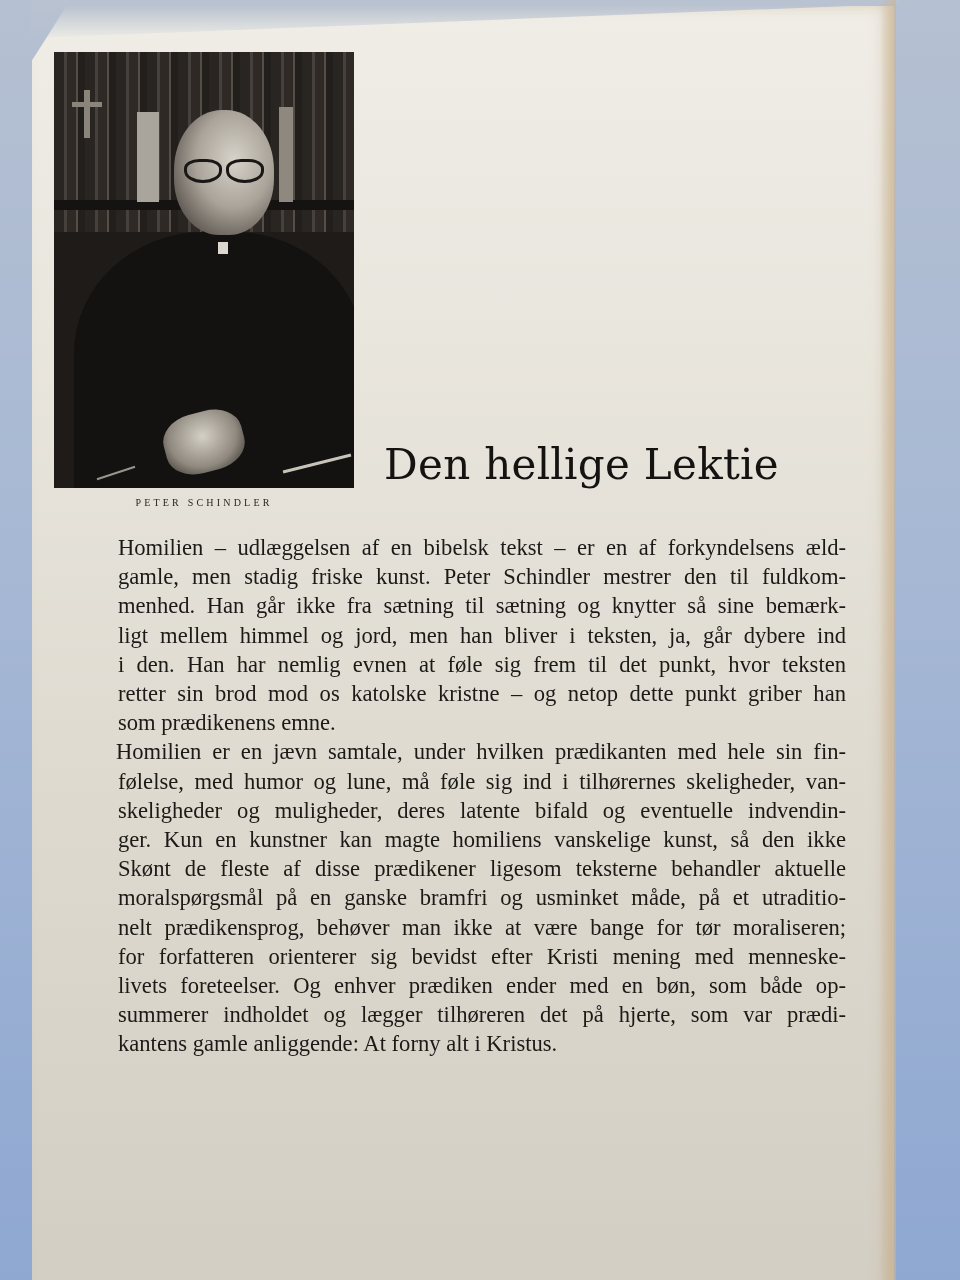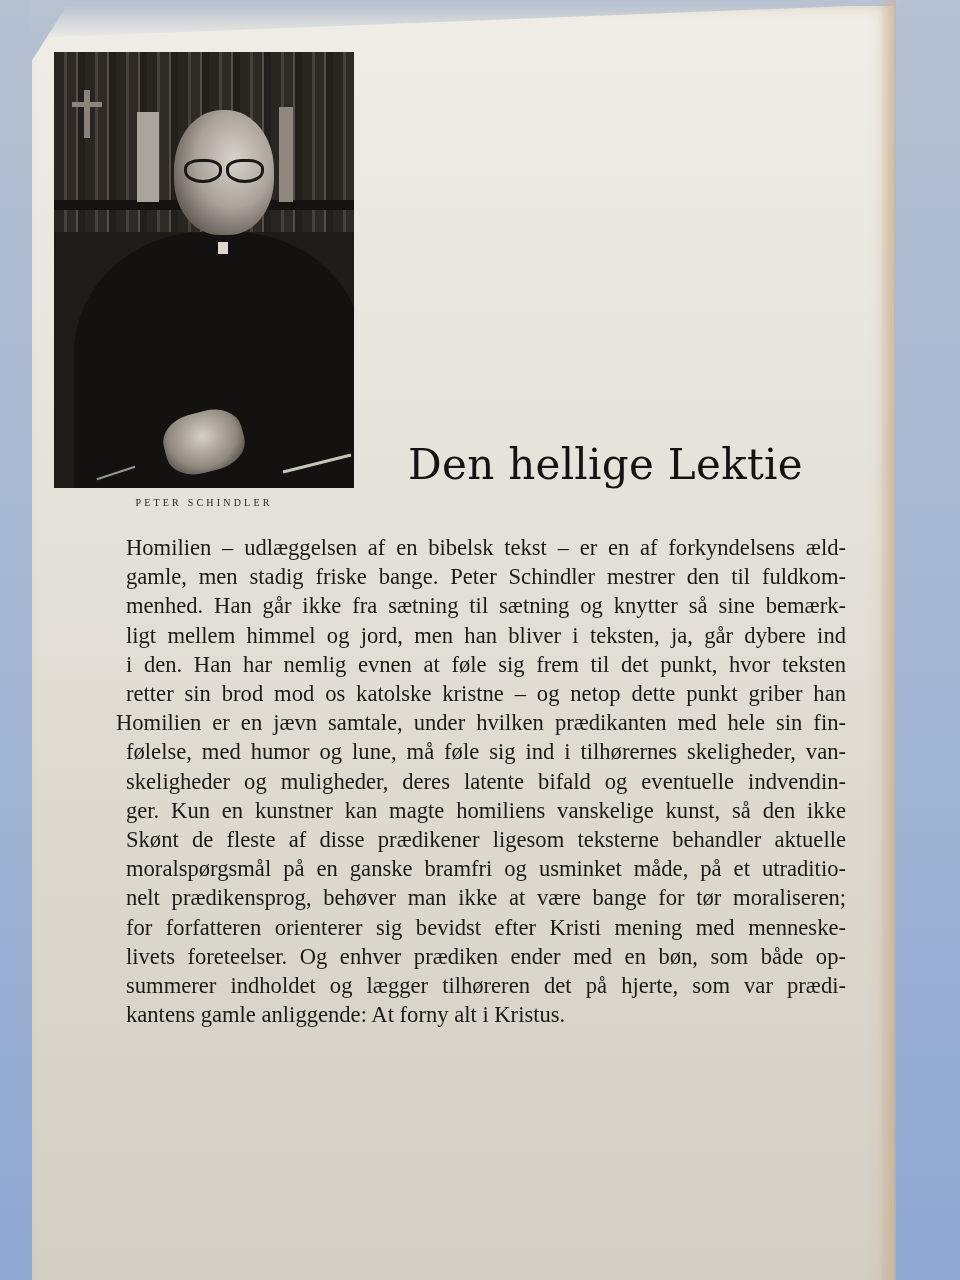--- a/index.html
+++ b/index.html
@@ -162,21 +162,21 @@
       top: 497px;
       width: 300px;
       text-align: center;
       font-size: 10px;
       letter-spacing: 3.2px;
       color: #2a2622;
       font-family: "Liberation Serif", serif;
     }
     .title {
       position: absolute;
-      left: 408px;
+      left: 384px;
       top: 440px;
       font-size: 42px;
       color: #151311;
       letter-spacing: 0.3px;
       font-family: "DejaVu Serif", "Liberation Serif", serif;
       font-weight: normal;
       white-space: nowrap;
     }
     .body-text {
       position: absolute;
@@ -186,21 +186,20 @@
       color: #1c1a17;
       font-family: "Liberation Serif", serif;
       font-size: 22.6px;
       line-height: 29.2px;
     }
     .body-text .line {
       display: block;
       white-space: nowrap;
       text-align: justify;
       text-align-last: justify;
-      margin-left: 8px;
     }
     .body-text .line.last {
       text-align-last: left;
     }
     .body-text .para2-first {
       margin-left: -2px;
     }
   </style>
 </head>
 <body>
@@ -225,25 +224,26 @@
   <div class="paper-line2"></div>
 </div>
 
 <div class="caption">PETER SCHINDLER</div>
 
 <h1 class="title" style="margin:0;">Den hellige Lektie</h1>
 
 <div class="body-text">
   <div>
     <span class="line">Homilien – udlæggelsen af en bibelsk tekst – er en af forkyndelsens æld-</span>
-    <span class="line">gamle, men stadig friske bange. Peter Schindler mestrer den til fuldkom-</span>
+    <span class="line">gamle, men stadig friske kunst. Peter Schindler mestrer den til fuldkom-</span>
     <span class="line">menhed. Han går ikke fra sætning til sætning og knytter så sine bemærk-</span>
     <span class="line">ligt mellem himmel og jord, men han bliver i teksten, ja, går dybere ind</span>
     <span class="line">i den. Han har nemlig evnen at føle sig frem til det punkt, hvor teksten</span>
     <span class="line">retter sin brod mod os katolske kristne – og netop dette punkt griber han</span>
+    <span class="line last">som prædikenens emne.</span>
   </div>
   <div>
     <span class="line para2-first">Homilien er en jævn samtale, under hvilken prædikanten med hele sin fin-</span>
     <span class="line">følelse, med humor og lune, må føle sig ind i tilhørernes skeligheder, van-</span>
     <span class="line">skeligheder og muligheder, deres latente bifald og eventuelle indvendin-</span>
     <span class="line">ger. Kun en kunstner kan magte homiliens vanskelige kunst, så den ikke</span>
     <span class="line">Skønt de fleste af disse prædikener ligesom teksterne behandler aktuelle</span>
     <span class="line">moralspørgsmål på en ganske bramfri og usminket måde, på et utraditio-</span>
     <span class="line">nelt prædikensprog, behøver man ikke at være bange for tør moraliseren;</span>
     <span class="line">for forfatteren orienterer sig bevidst efter Kristi mening med menneske-</span>

